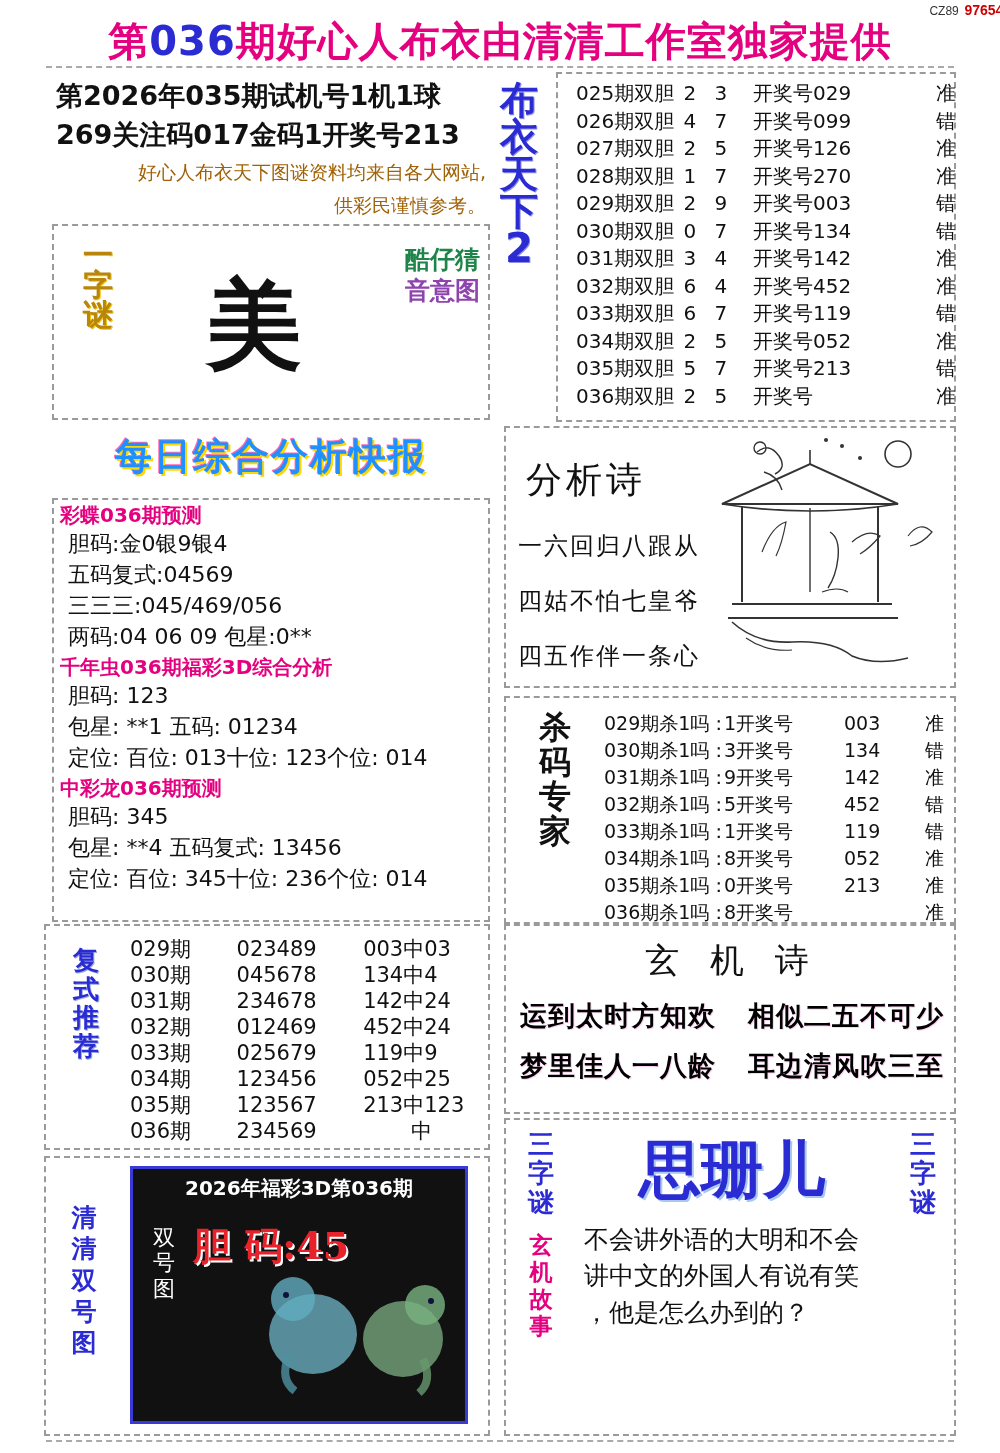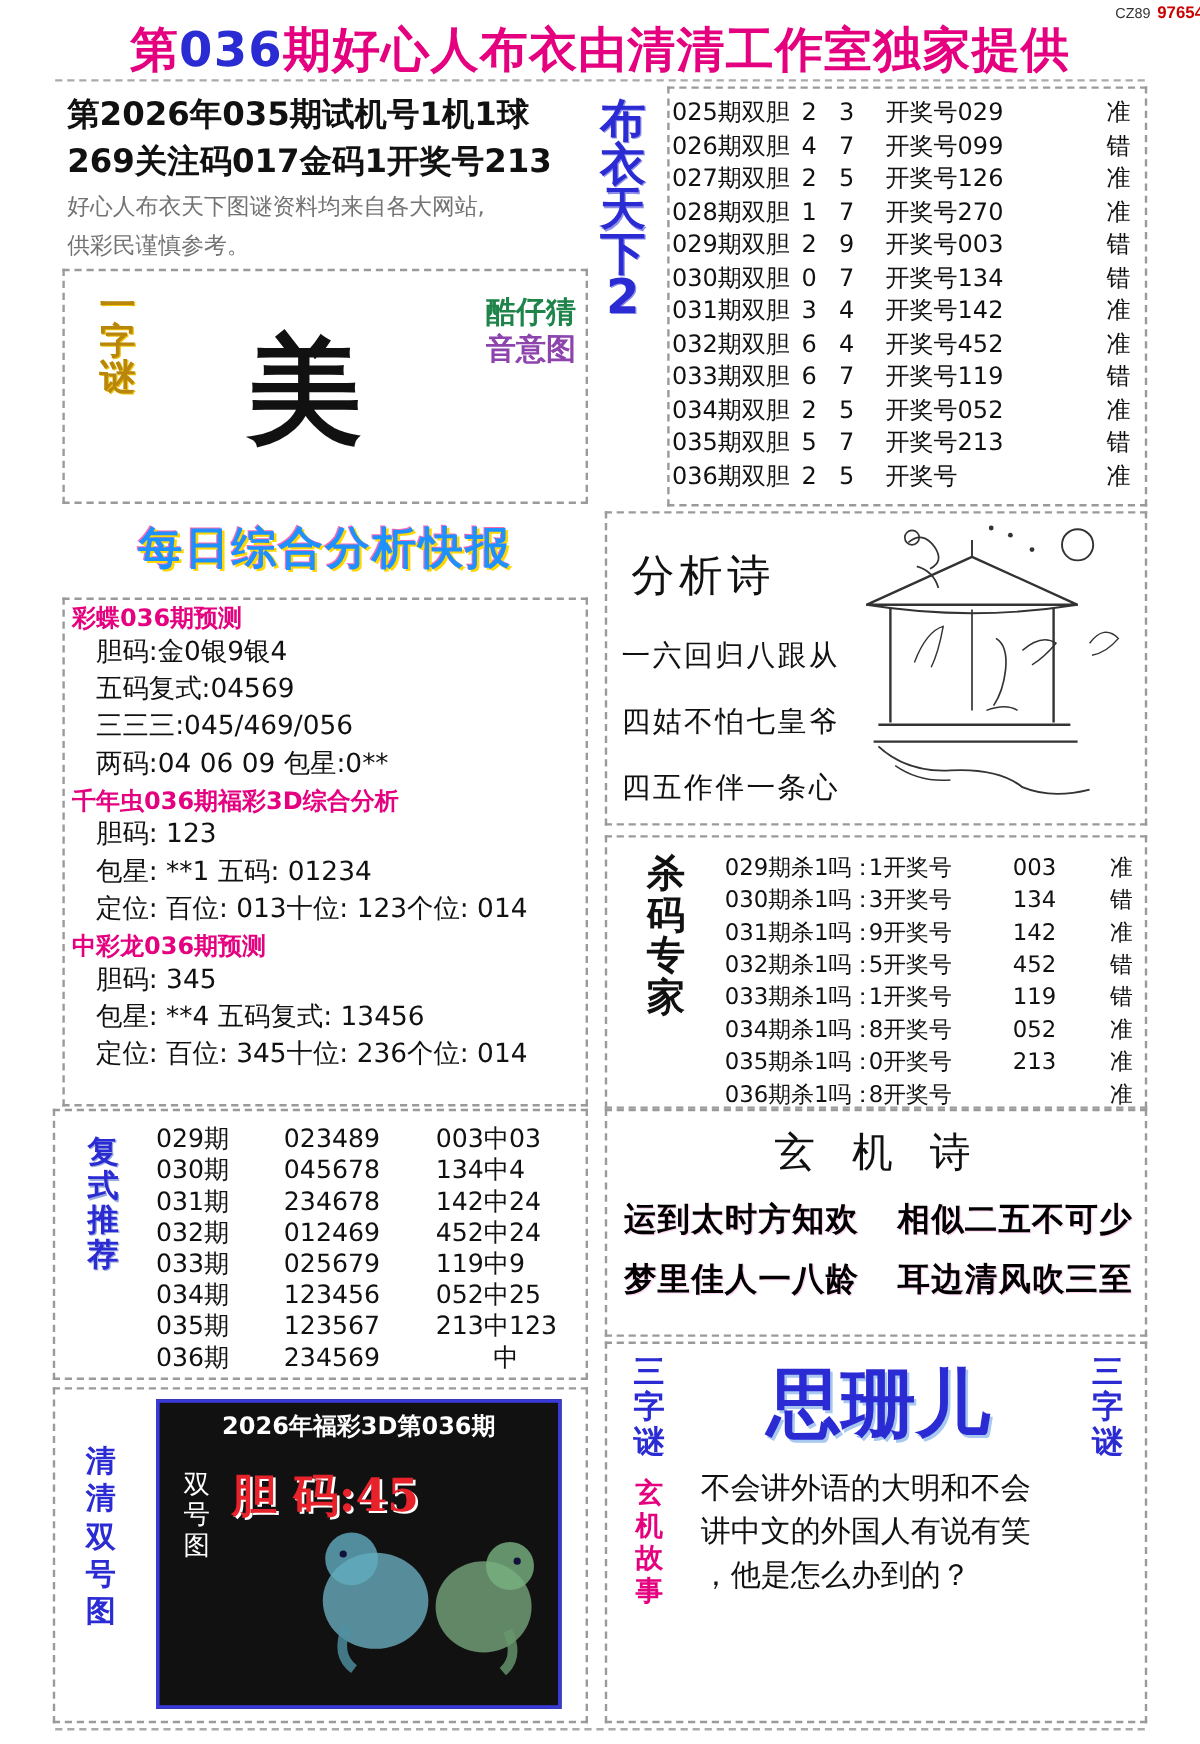--- a/index.html
+++ b/index.html
@@ -18,32 +18,32 @@
 
   .rule{position:absolute;left:46px;width:908px;border-top:2px dashed #aaa;}
 
   
   .dbox{position:absolute;border:2px dashed #9a9a9a;box-sizing:border-box;}
 
   
   .info{position:absolute;left:56px;top:76px;width:430px;}
   .info .l1{font-size:27px;color:#111;font-weight:bold;line-height:1.45;}
   .info .l2{font-size:27px;color:#111;font-weight:bold;line-height:1.45;}
-  .info .l3{font-size:19px;color:#737373;line-height:1.5;margin-top:4px;}
+  .info .l3{font-size:19px;color:#a16207;line-height:1.5;margin-top:4px;text-align:right;}
 
   
   .vtitle{position:absolute;left:487px;top:82px;width:64px;text-align:center;}
   .vtitle span{display:block;font-size:38px;font-weight:bold;color:#2b2bd4;line-height:0.97;
     font-family:"DejaVu Sans",sans-serif;text-shadow:1px 1px 0 #8f8fe8;}
   .vtitle .two{font-size:40px;}
 
   
   .rlist{position:absolute;left:560px;top:80px;width:396px;}
   .rrow{display:flex;align-items:center;font-size:20px;color:#111;height:27.5px;line-height:27.5px;white-space:nowrap;}
-  .rrow .c1{width:108px;}
+  .rrow .c1{width:108px;margin-left:16px;}
   .rrow .c2{width:70px;letter-spacing:6px;}
   .rrow .c3{width:150px;}
   .rrow .c4{width:54px;text-align:right;}
 
   
   .riddle{position:absolute;left:56px;top:228px;width:430px;height:190px;}
   .riddle .lbl{position:absolute;left:6px;top:12px;width:72px;text-align:center;font-size:30px;font-weight:bold;
     color:#b8860b;line-height:1.0;font-family:"DejaVu Serif",serif;}
   .riddle .lbl span{display:block;text-shadow:1px 1px 0 #f1c40f;}
   .riddle .big{position:absolute;left:150px;top:34px;font-size:96px;font-weight:bold;color:#111;
@@ -55,21 +55,21 @@
 
   
   .banner{position:absolute;left:56px;top:432px;width:430px;text-align:center;font-size:37px;font-weight:bold;
     color:#1e90ff;font-family:"DejaVu Sans",sans-serif;letter-spacing:2px;
     text-shadow:2px 2px 0 #ffd700, -1px -1px 0 #ff69b4;}
 
   
   .pred{position:absolute;left:58px;top:505px;width:430px;font-size:21px;color:#111;line-height:1.0;}
   .pred .h{color:#e4007f;font-weight:bold;font-size:20px;margin:0 0 8px 2px;}
   .pred .row{margin:0 0 9px 10px;font-size:22px;}
-  .pred .row.ind{margin-left:22px;}
+  .pred .row.ind{margin-left:10px;}
 
   
   .fenxi{position:absolute;left:508px;top:430px;width:448px;height:255px;}
   .fenxi .t{position:absolute;left:18px;top:26px;font-size:36px;color:#111;font-family:"DejaVu Serif",serif;letter-spacing:4px;}
   .fenxi .ln{position:absolute;left:10px;font-size:24px;color:#111;font-family:"DejaVu Serif",serif;letter-spacing:2px;}
   .fenxi .l1{top:100px;}
   .fenxi .l2{top:155px;}
   .fenxi .l3{top:210px;}
   .pavilion{position:absolute;right:4px;top:2px;width:250px;height:250px;}
 

